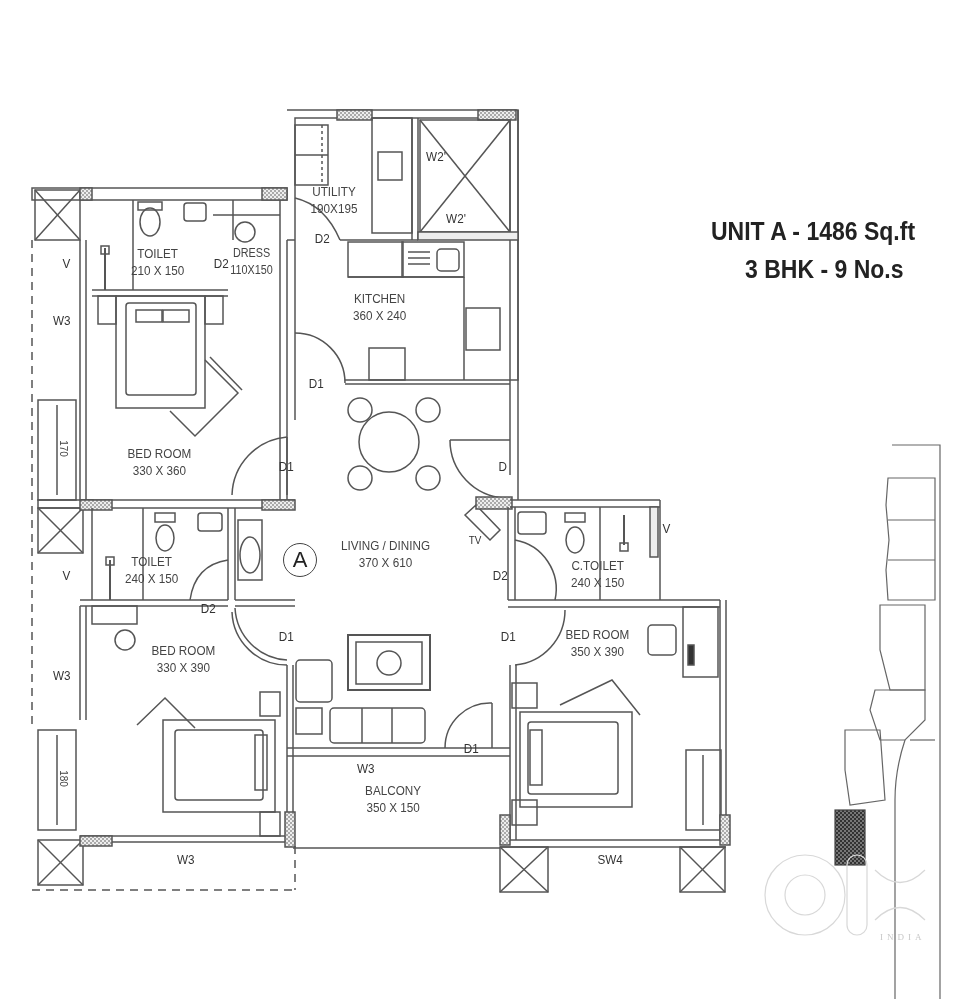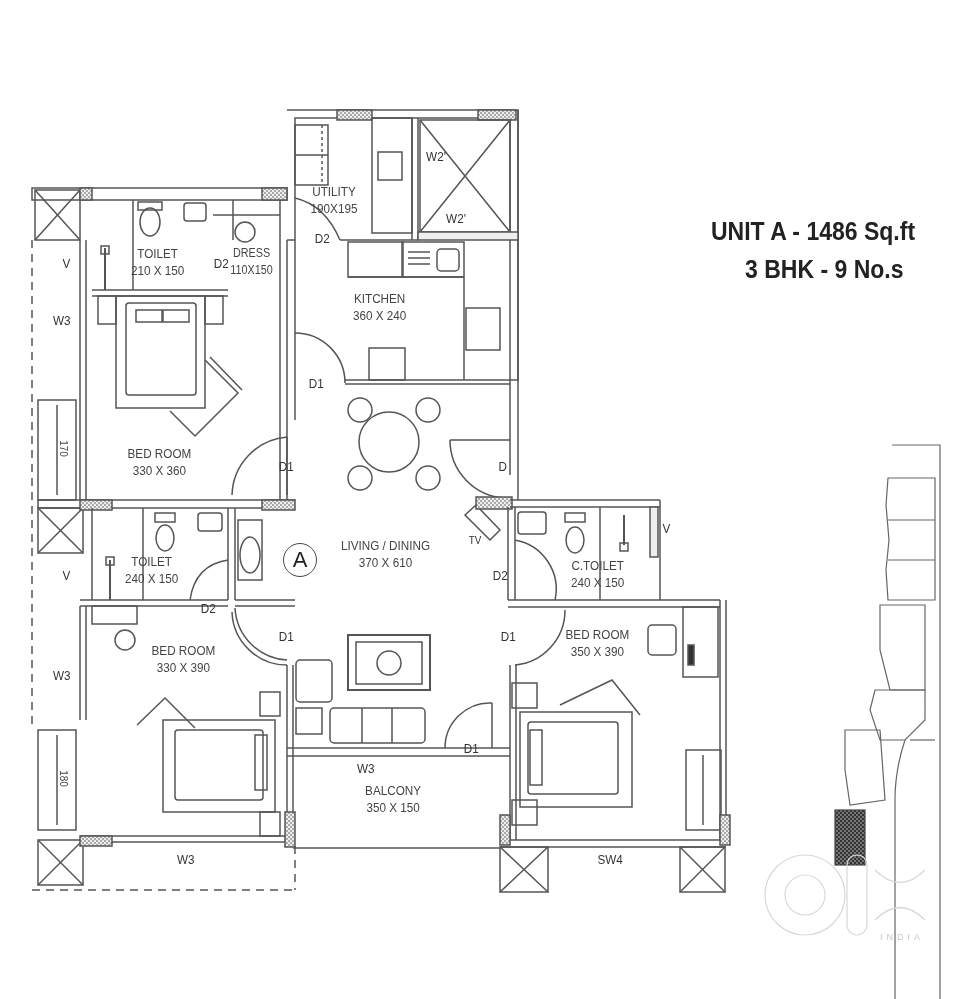--- a/index.html
+++ b/index.html
@@ -324,13 +324,13 @@
 <div class="lbl tag" style="left:62px; top:567px;">V</div>
 <div class="lbl tag" style="left:52px; top:667px;">W3</div>
 <div class="lbl tag" style="left:176px; top:851px;">W3</div>
 <div class="lbl tag" style="left:356px; top:760px;">W3</div>
 <div class="lbl tag" style="left:596px; top:851px;">SW4</div>
 <div class="lbl tag" style="left:662px; top:520px;">V</div>
 <div class="lbl tag" style="left:468px; top:532px; font-size:11px;">TV</div>
 <div class="lbl small" style="left:55px; top:440px; transform: rotate(90deg); font-size:10px;">170</div>
 <div class="lbl small" style="left:55px; top:770px; transform: rotate(90deg); font-size:10px;">180</div>
 
-<div class="watermark" style="left:880px; top:932px;">INDIA</div>
+<div class="watermark" style="left:880px; top:932px;font-family:Liberation Serif, serif;">INDIA</div>
 
 </body></html>

